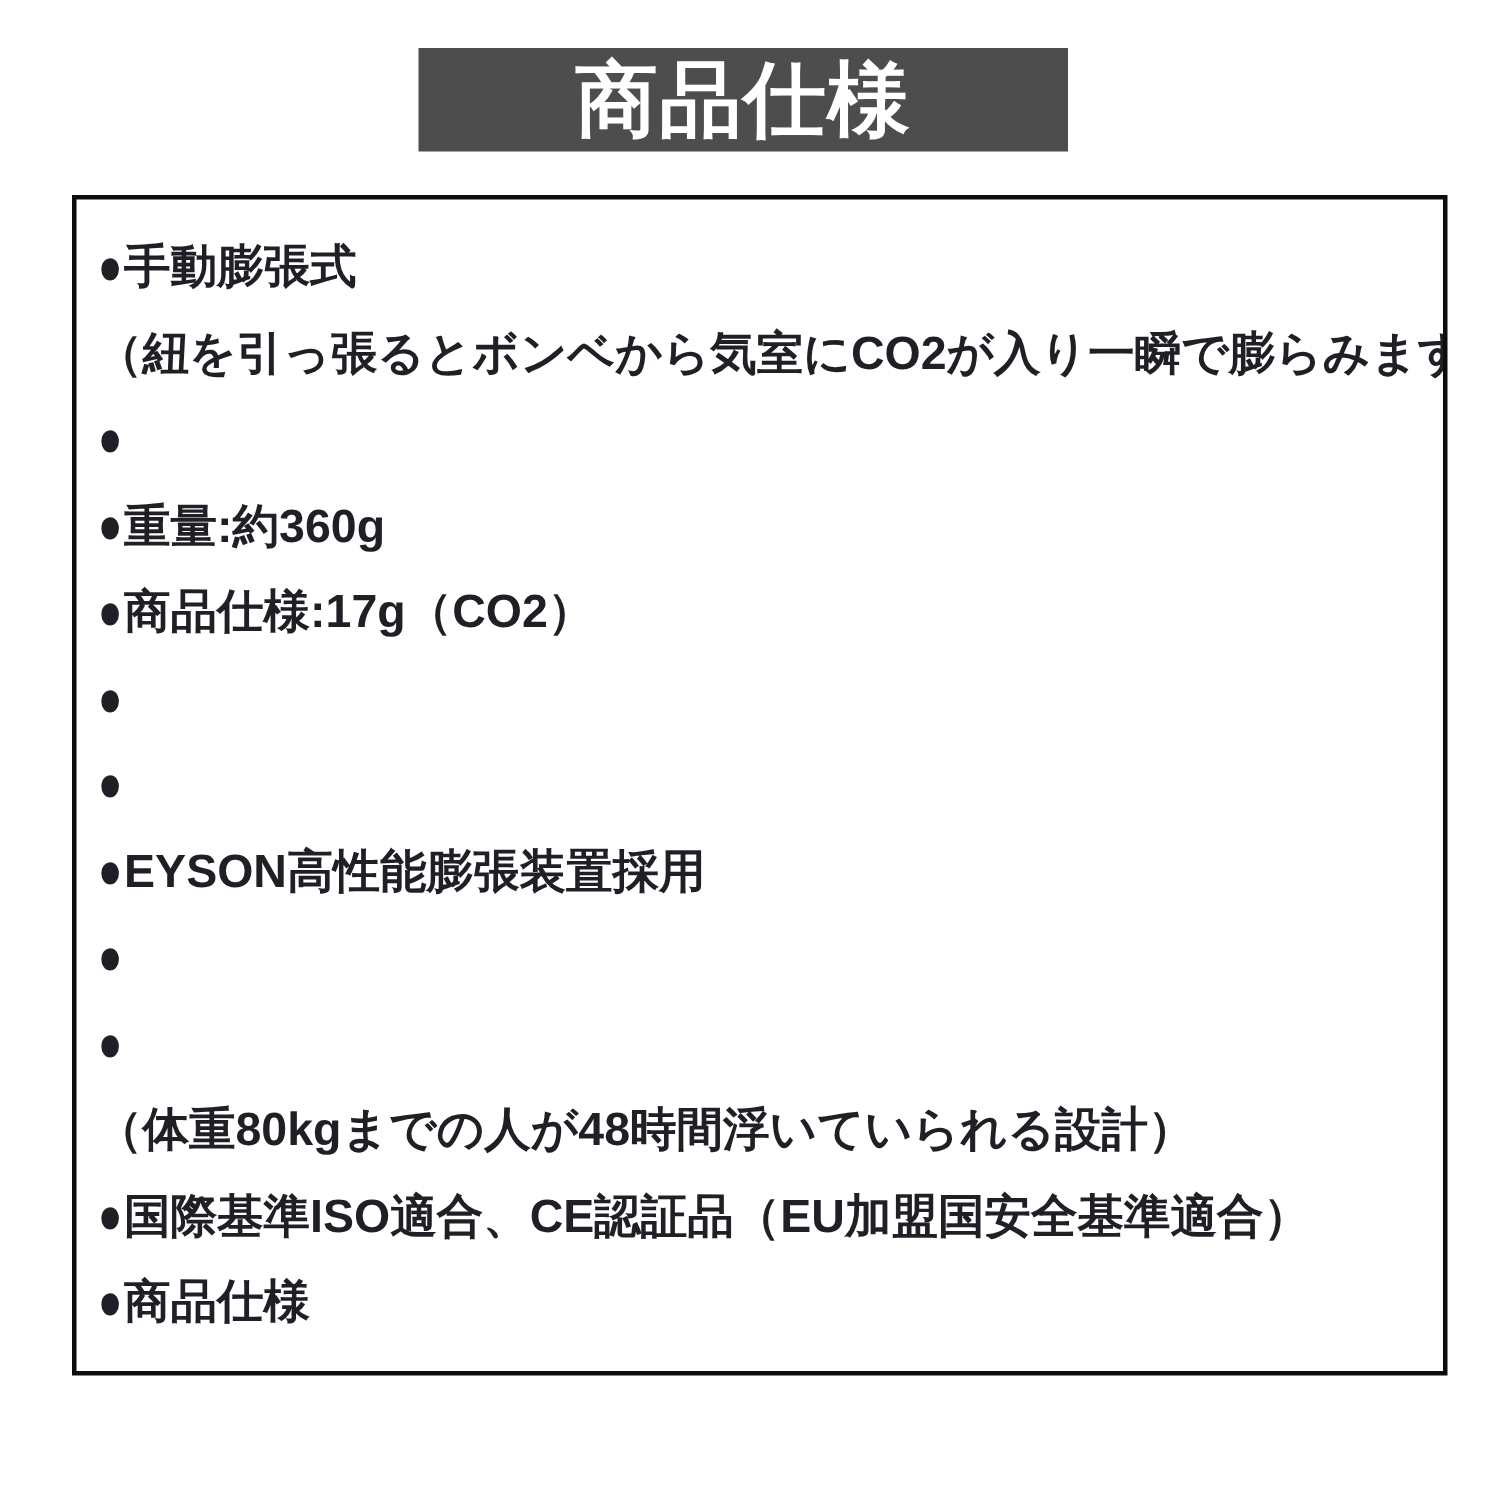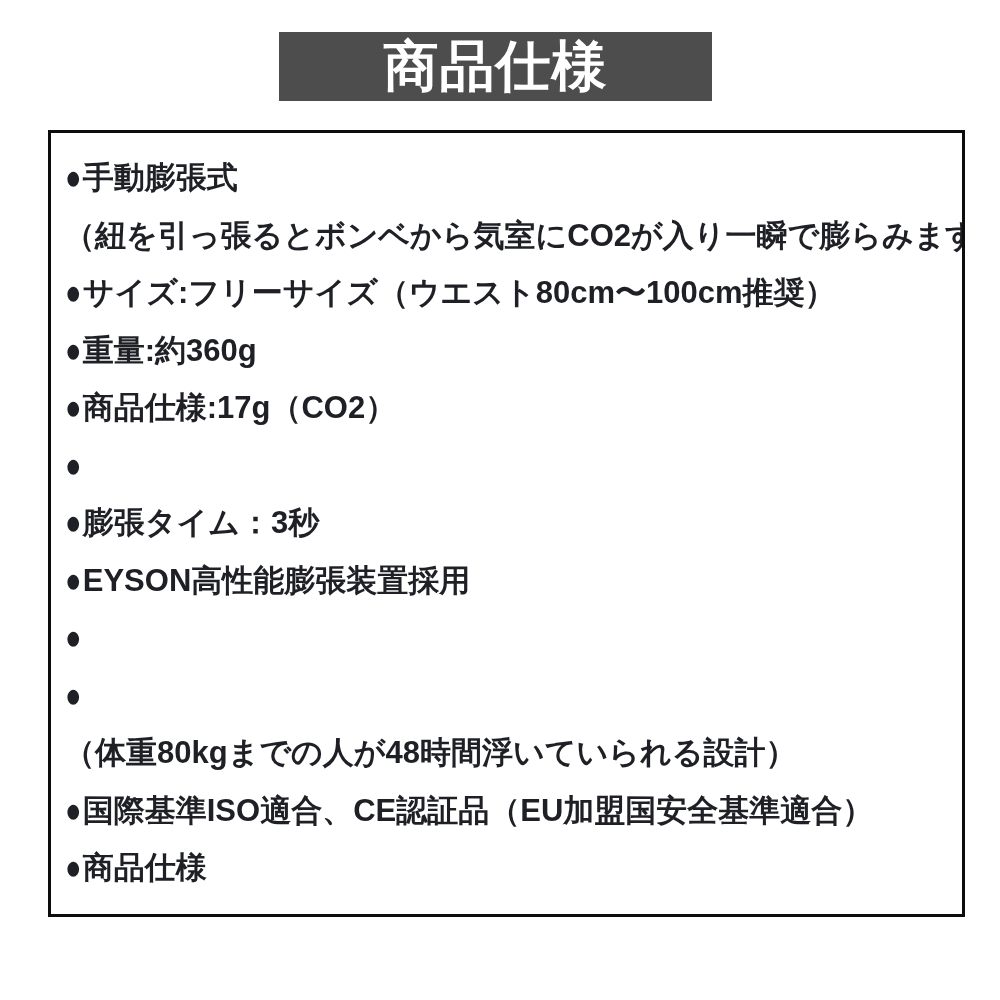--- a/index.html
+++ b/index.html
@@ -75,36 +75,34 @@
   <div class="spec-box" style="border-color: rgb(13, 13, 13); color: rgb(30, 32, 37);">
       <div class="spec-line">
         <span class="bullet">●</span>
         <span class="line-text">手動膨張式</span>
       </div>
       <div class="spec-line">
         <span class="line-text">（紐を引っ張るとボンベから気室にCO2が入り一瞬で膨らみます）</span>
       </div>
       <div class="spec-line">
         <span class="bullet">●</span>
-        <span class="line-text">サイズ:フリーサイズ（ウエスト80cm〜100cm推奨）</span>
       </div>
       <div class="spec-line">
         <span class="bullet">●</span>
         <span class="line-text">重量:約360g</span>
       </div>
       <div class="spec-line">
         <span class="bullet">●</span>
         <span class="line-text">商品仕様:17g（CO2）</span>
       </div>
       <div class="spec-line">
         <span class="bullet">●</span>
       </div>
       <div class="spec-line">
         <span class="bullet">●</span>
-        <span class="line-text">膨張タイム：3秒</span>
       </div>
       <div class="spec-line">
         <span class="bullet">●</span>
         <span class="line-text">EYSON高性能膨張装置採用</span>
       </div>
       <div class="spec-line">
         <span class="bullet">●</span>
       </div>
       <div class="spec-line">
         <span class="bullet">●</span>

